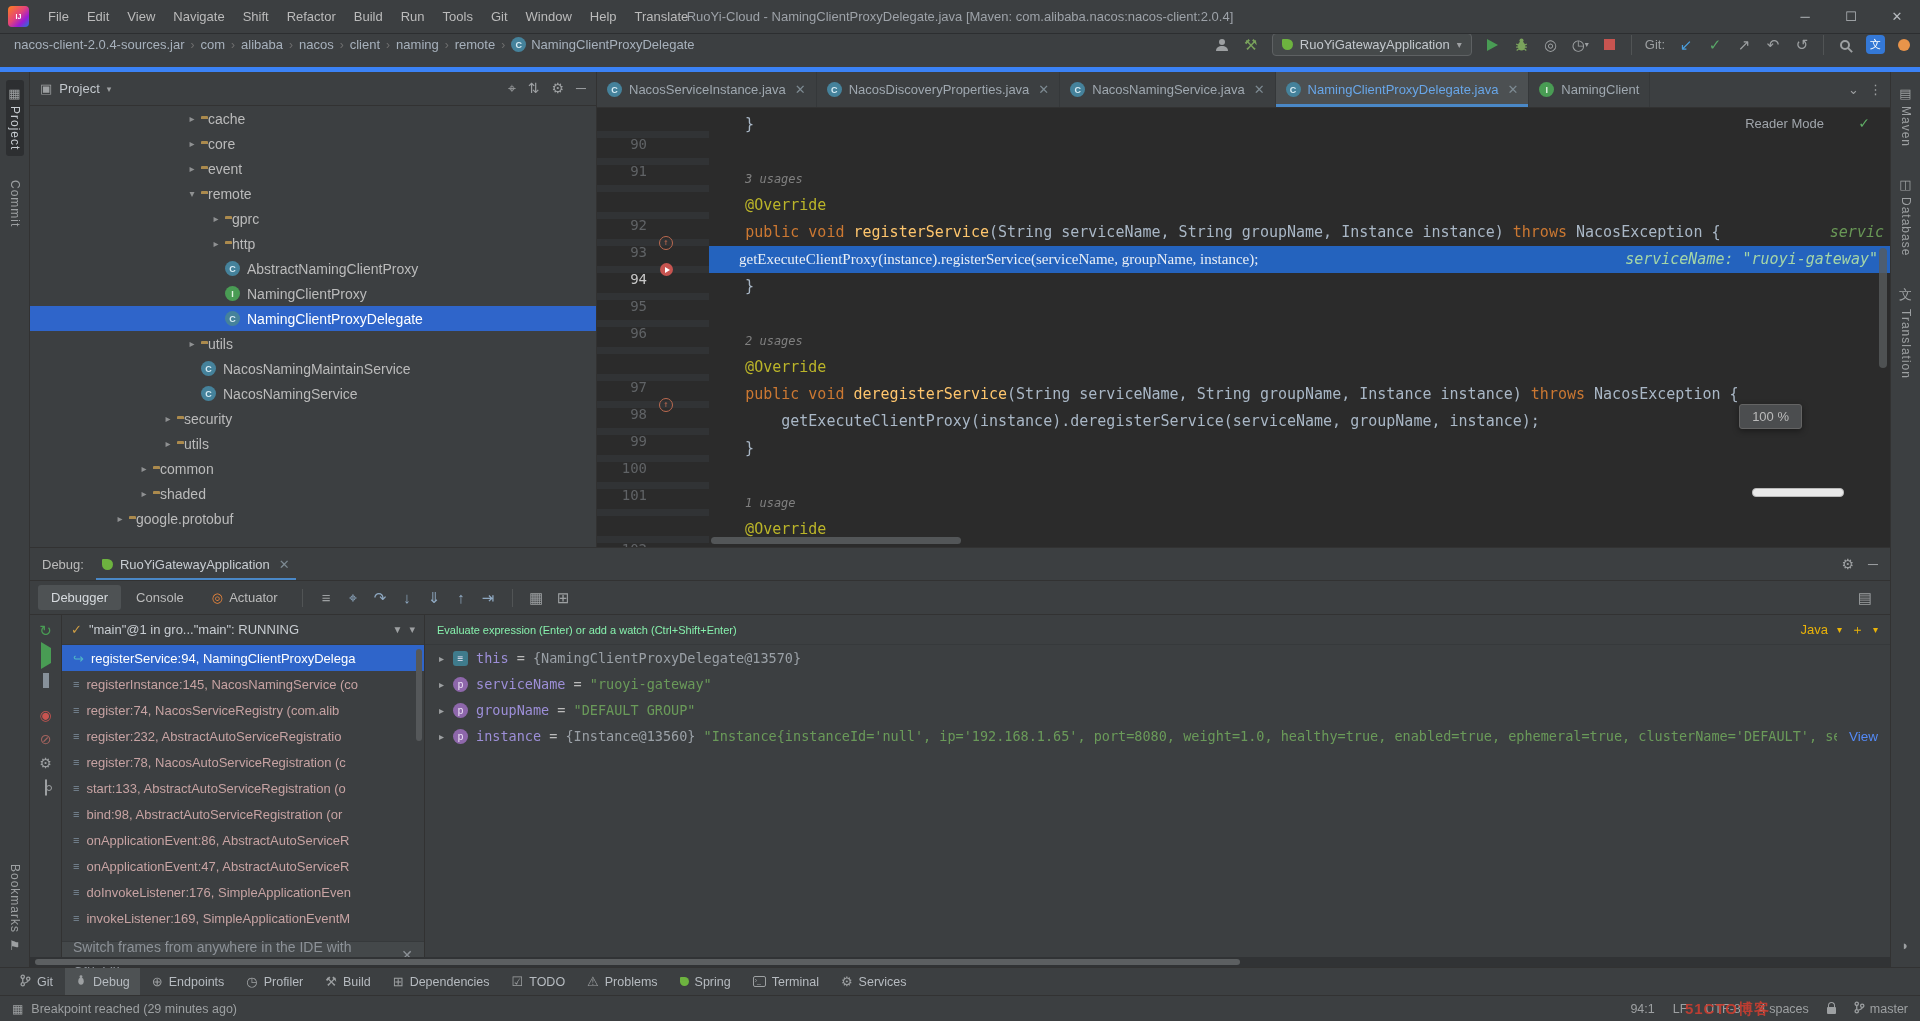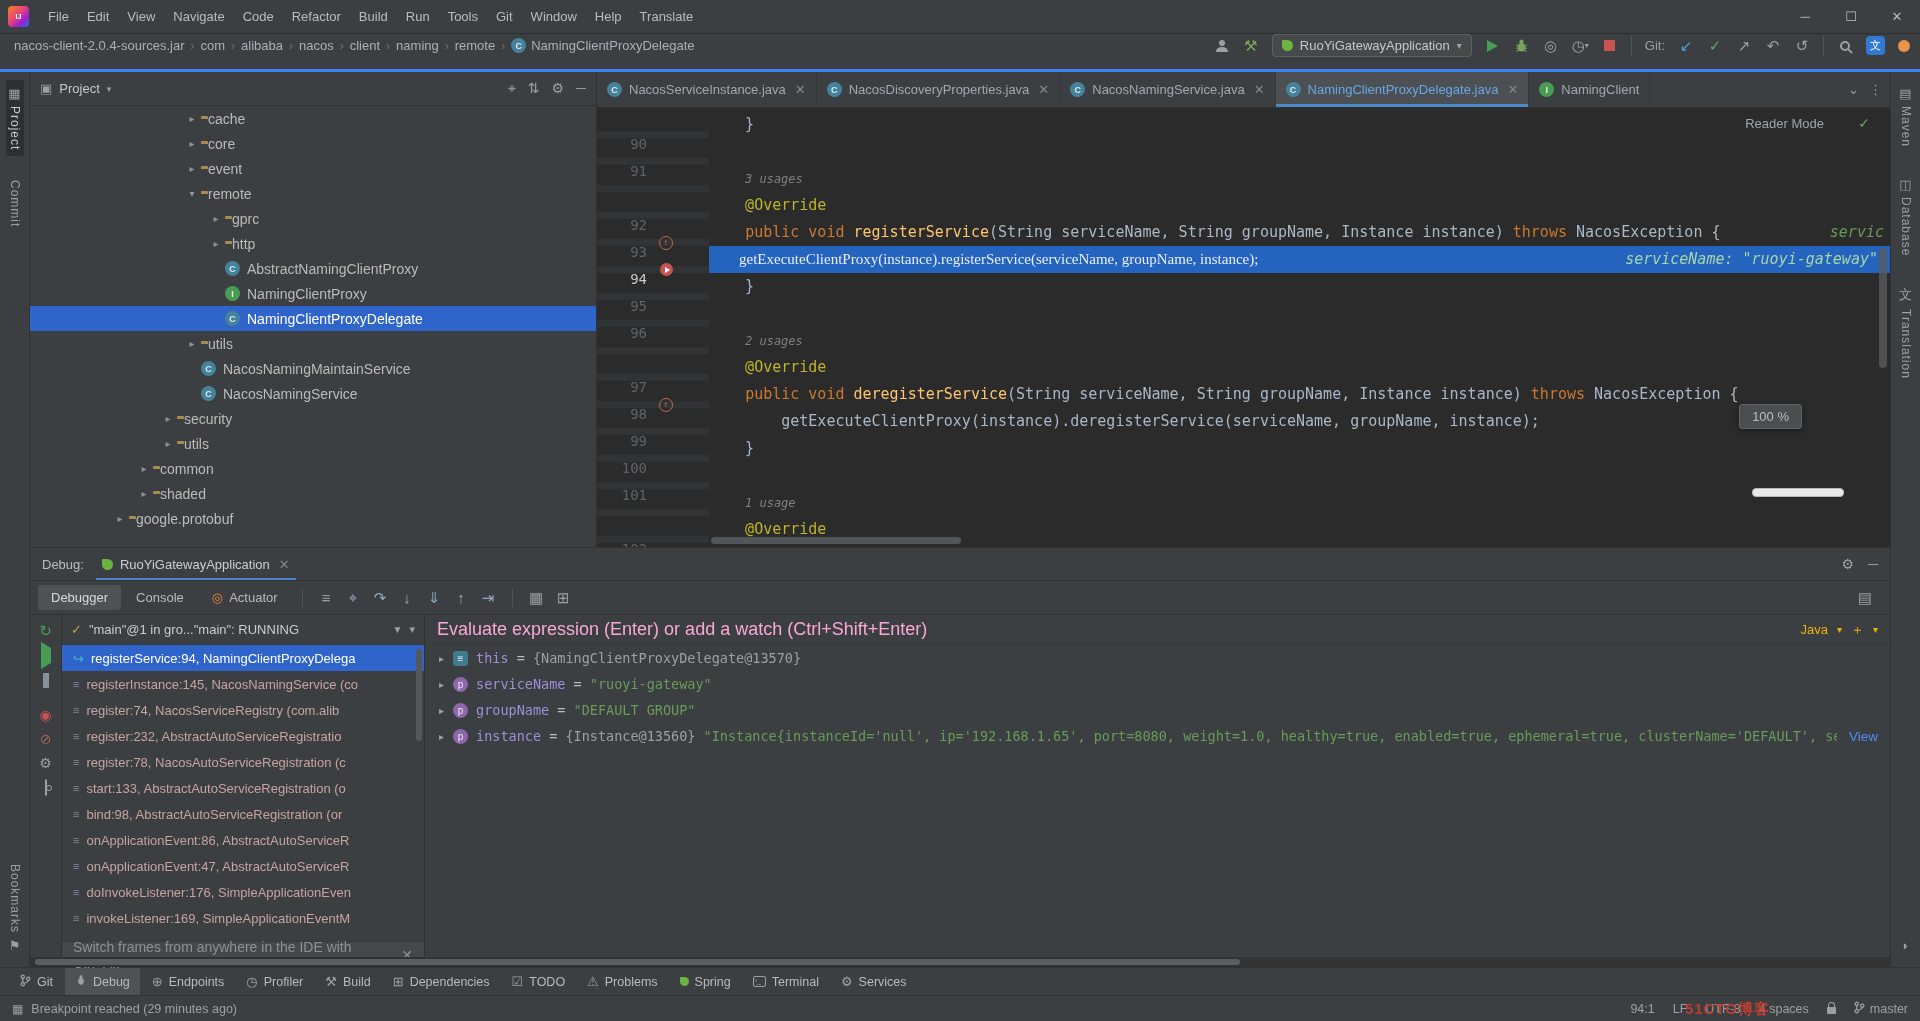--- a/index.html
+++ b/index.html
@@ -10,21 +10,21 @@
   
   .titlebar{height:34px;flex:none;display:flex;align-items:center;background:#3c3f41;border-bottom:1px solid #2c2e30;padding:0 0 0 8px;position:relative;}
   .app-logo{width:21px;height:21px;border-radius:4px;background:linear-gradient(135deg,#fc801d,#e4447a 45%,#9a1cd6 72%,#1d79d6);color:#fff;font-size:7px;font-weight:bold;display:flex;align-items:center;justify-content:center;margin-right:10px;z-index:2;}
   .menubar{display:flex;height:100%;z-index:2;}
   .menu-item{padding:0 9px;display:flex;align-items:center;color:#bbbbbb;font-size:13px;}
   .tb-title{position:absolute;left:0;right:0;text-align:center;color:#9da2a8;font-size:13px;pointer-events:none;}
   .win-controls{margin-left:auto;display:flex;height:100%;z-index:2;}
   .win-btn{width:46px;display:flex;align-items:center;justify-content:center;color:#b7bbbf;font-size:13px;}
 
   
-  .navbar{height:38px;flex:none;display:flex;align-items:center;padding:0 10px 12px 14px;border-bottom:3px solid #3b82f6;background:#3c3f41;}
+  .navbar{height:38px;flex:none;display:flex;align-items:center;padding:0 10px 12px 14px;border-bottom:5px solid #3b82f6;background:#3c3f41;}
   .crumbs{display:flex;align-items:center;gap:6px;white-space:nowrap;}
   .crumb{color:#a7b1bc;font-size:13px;display:flex;align-items:center;gap:5px;}
   .crumb-sep{color:#6e6e6e;font-size:12px;}
   .nav-right{margin-left:auto;display:flex;align-items:center;gap:13px;}
   .nico{color:#9da0a2;font-size:15px;display:flex;align-items:center;justify-content:center;min-width:16px;}
   .runbox{display:flex;align-items:center;gap:7px;border:1px solid #5e6163;background:#45494a;border-radius:4px;padding:3px 9px;color:#c3c8cd;}
   .vbar{width:1px;height:20px;background:#515455;}
   .git-label{color:#9da0a2;}
   .tri{width:0;height:0;border-left:11px solid #499C54;border-top:6px solid transparent;border-bottom:6px solid transparent;}
   .sq{width:11px;height:11px;background:#c75450;}
@@ -126,21 +126,21 @@
   .threads-right{margin-left:auto;display:flex;gap:7px;color:#9da0a2;font-size:10px;align-items:center;}
   .frame-list{flex:1;overflow:hidden;}
   .frame-row{height:26px;display:flex;align-items:center;gap:7px;padding:0 8px 0 11px;font-size:13px;color:#c7a3a3;white-space:nowrap;overflow:hidden;}
   .frame-row.selected{background:#2f65ca;color:#ffffff;}
   .frame-ico{font-size:11px;color:#7f8f9f;flex:none;}
   .frame-ico.cur{color:#4fb5c8;font-size:13px;}
   .frames-tip{flex:none;height:26px;display:flex;align-items:center;gap:9px;padding:0 11px;font-size:14px;color:#8c9197;background:#44484a;border-top:1px solid #36393b;}
   .fr-vscroll{position:absolute;right:2px;top:34px;width:6px;height:92px;background:#55585a;border-radius:3px;}
   .vars{flex:1;display:flex;flex-direction:column;min-width:0;}
   .eval-row{height:30px;flex:none;display:flex;align-items:center;gap:10px;padding:0 12px;border-bottom:1px solid #36393b;}
-  .eval-text{color:#f9a8d4;font-size:18px;flex:1;white-space:nowrap;overflow:hidden;}
+  .eval-text{color:#86efac;font-size:11px;flex:1;white-space:nowrap;overflow:hidden;}
   .eval-right{display:flex;align-items:center;gap:9px;color:#eab308;}
   .var-list{flex:1;overflow:hidden;font-family:"DejaVu Sans Mono",monospace;font-size:13.5px;}
   .var-row{height:26px;display:flex;align-items:center;padding:0 12px 0 14px;white-space:pre;overflow:hidden;}
   .var-chevron{color:#9da0a2;font-size:10px;width:14px;flex:none;font-family:"Liberation Sans",sans-serif;}
   .var-ico{width:15px;height:15px;border-radius:50%;background:#8e67ab;color:#f0e6f8;font-size:10px;display:inline-flex;align-items:center;justify-content:center;margin-right:8px;flex:none;font-family:"Liberation Sans",sans-serif;}
   .var-ico.thisv{border-radius:3px;background:#3f7b8c;}
   .var-name{color:#9d8fd8;}
   .var-eq{color:#bbbbbb;}
   .var-ref{color:#9aa0a6;}
   .var-str{color:#6a9a59;overflow:hidden;}
@@ -167,30 +167,31 @@
 
 <div class="app">
 
   <div class="titlebar">
     <div class="app-logo">IJ</div>
     <div class="menubar">
         <span class="menu-item">File</span>
         <span class="menu-item">Edit</span>
         <span class="menu-item">View</span>
         <span class="menu-item">Navigate</span>
-        <span class="menu-item">Code</span>
+        <span class="menu-item">Shift</span>
         <span class="menu-item">Refactor</span>
         <span class="menu-item">Build</span>
         <span class="menu-item">Run</span>
         <span class="menu-item">Tools</span>
         <span class="menu-item">Git</span>
         <span class="menu-item">Window</span>
         <span class="menu-item">Help</span>
         <span class="menu-item">Translate</span>
       </div>
+    <div class="tb-title">RuoYi-Cloud - NamingClientProxyDelegate.java [Maven: com.alibaba.nacos:nacos-client:2.0.4]</div>
     <div class="win-controls">
       <div class="win-btn">─</div>
       <div class="win-btn">☐</div>
       <div class="win-btn">✕</div>
     </div>
   </div>
 
   <div class="navbar">
     <div class="crumbs">
         <span class="crumb">

